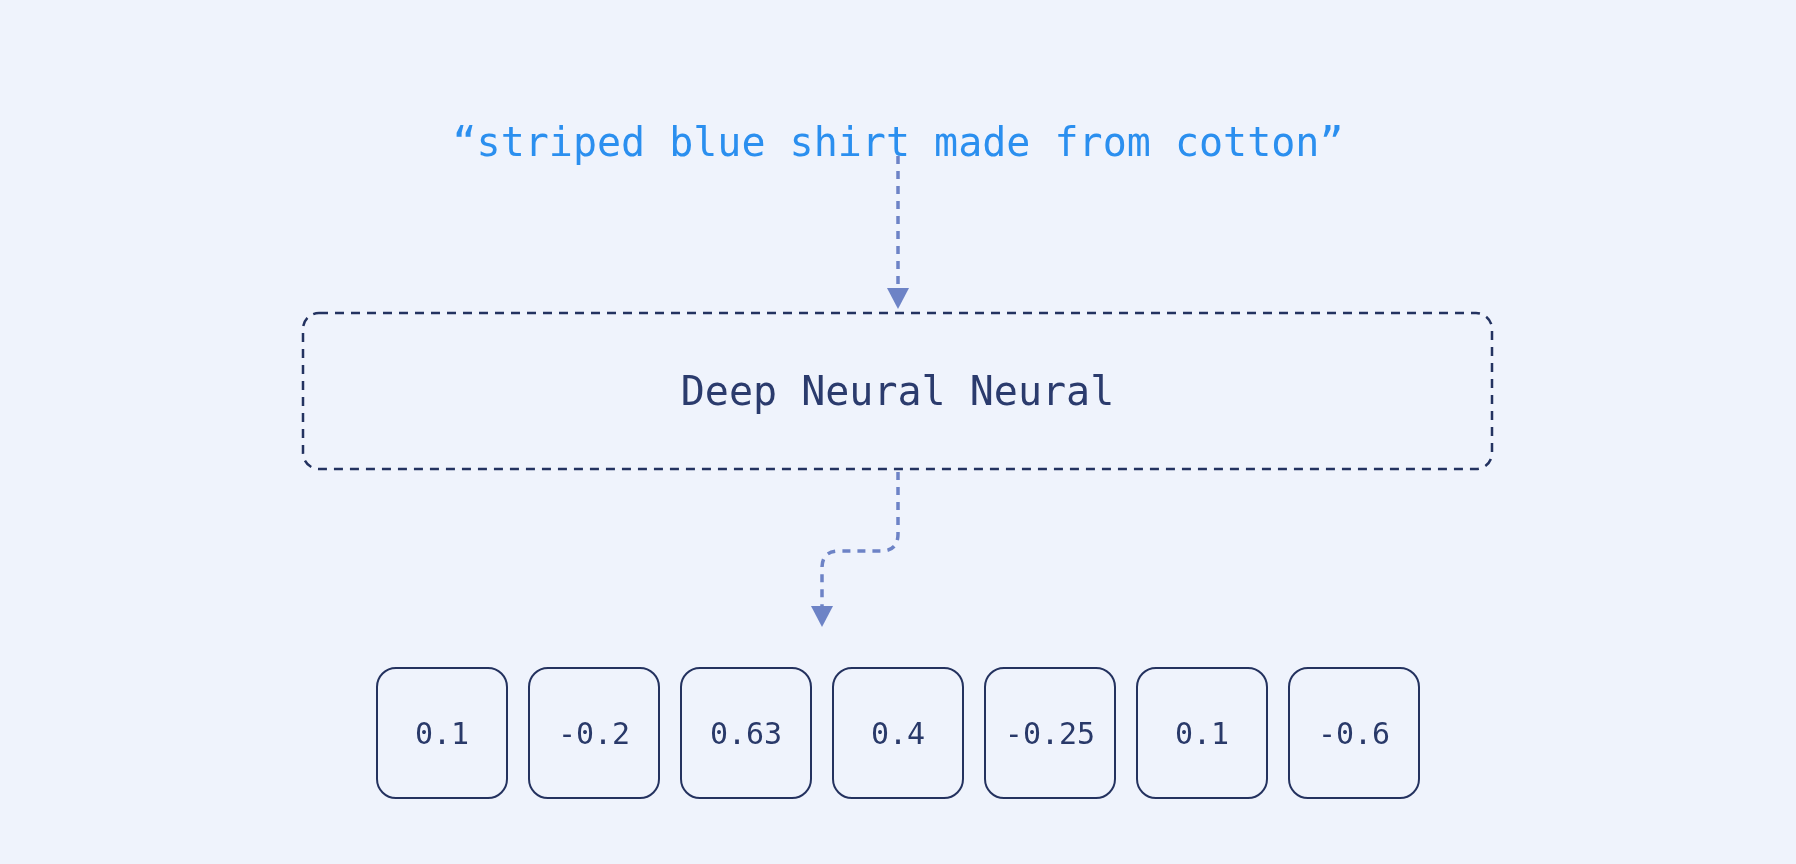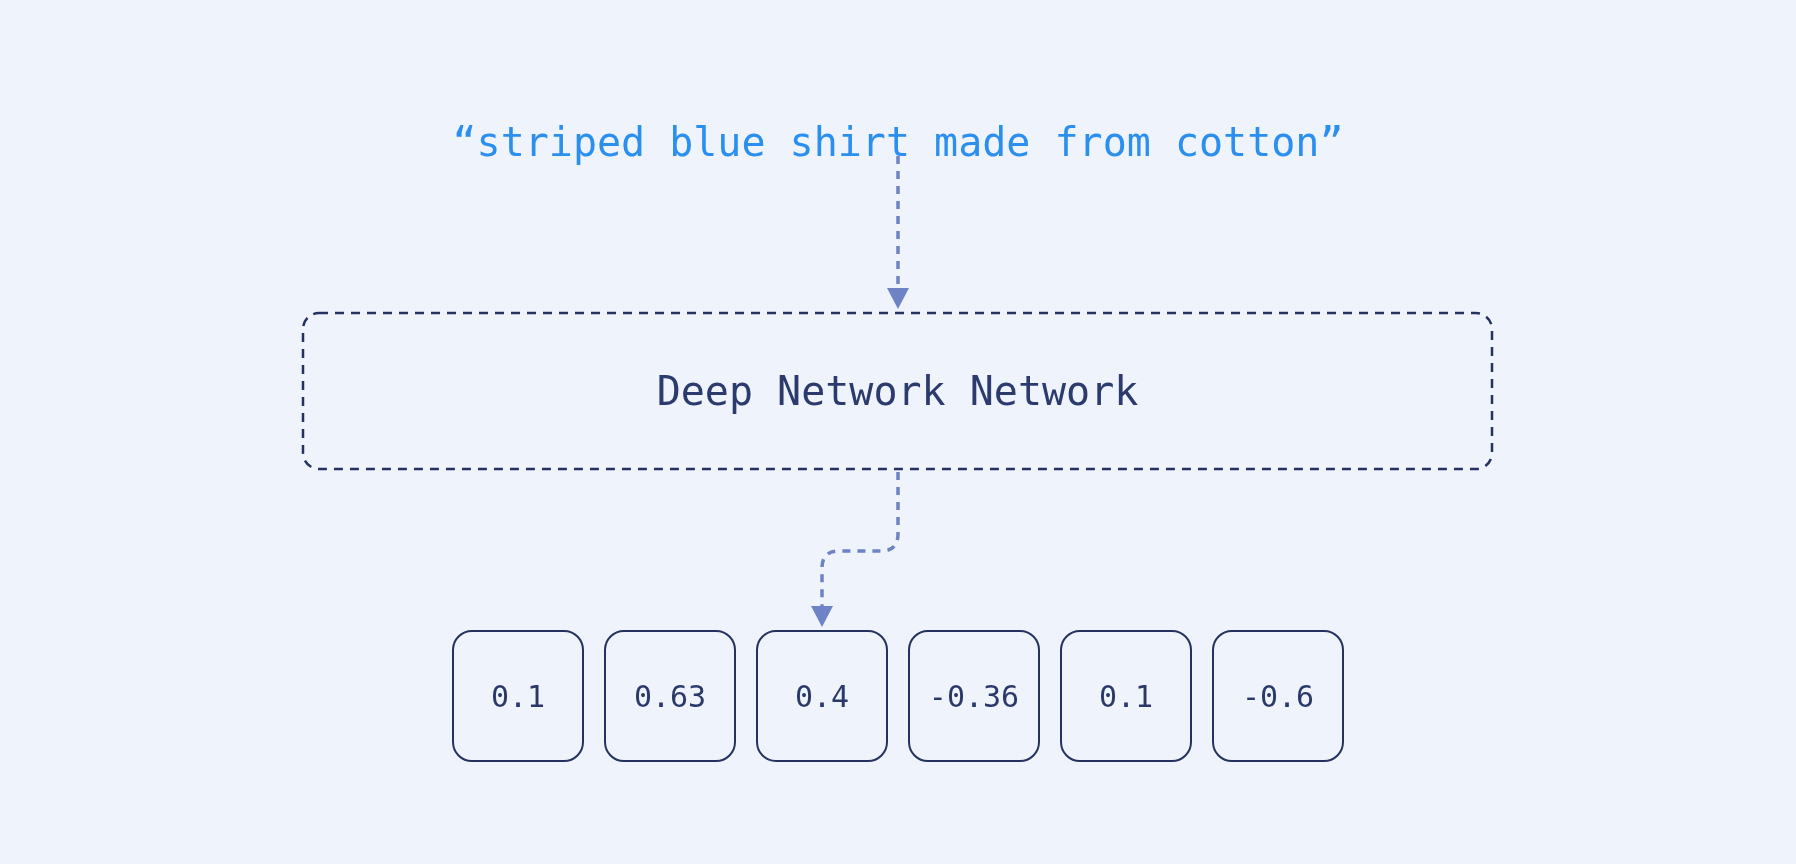--- a/index.html
+++ b/index.html
@@ -62,20 +62,21 @@
     width: 132px;
     height: 132px;
     box-sizing: border-box;
     border: 2px solid #24325f;
     border-radius: 20px;
     display: flex;
     align-items: center;
     justify-content: center;
     font-size: 30px;
     color: #293969;
+    margin-top: 37px;
   }
 </style>
 </head>
 <body>
 
 <div class="canvas">
 
   <div class="quote">“striped blue shirt made from cotton”</div>
 
   <svg class="arrows" width="1796" height="864" viewBox="0 0 1796 864">
@@ -83,25 +84,26 @@
     <line x1="898" y1="156" x2="898" y2="288" stroke="#6d83c6" stroke-width="3.5" stroke-dasharray="8 7"></line>
     <polygon points="898,309 887,288 909,288" fill="#6d83c6"></polygon>
 
     <rect x="303" y="313" width="1189" height="156" rx="16" fill="none" stroke="#233260" stroke-width="2.5" stroke-dasharray="9 7"></rect>
 
     <path d="M898,472 L898,534 Q898,551 881,551 L839,551 Q822,551 822,568 L822,606" fill="none" stroke="#6d83c6" stroke-width="3.5" stroke-dasharray="8 7"></path>
     <polygon points="822,627 811,606 833,606" fill="#6d83c6"></polygon>
   </svg>
 
   <div class="dnn-box">
-    <div class="dnn-label">Deep Network Network</div>
+    <div class="dnn-label">Deep Neural Neural</div>
   </div>
 
   <div class="vector-row">
     <div class="vbox">0.1</div>
+    <div class="vbox">-0.2</div>
     <div class="vbox">0.63</div>
     <div class="vbox">0.4</div>
-    <div class="vbox">-0.36</div>
+    <div class="vbox">-0.25</div>
     <div class="vbox">0.1</div>
     <div class="vbox">-0.6</div>
   </div>
 
 </div>
 
 </body></html>

